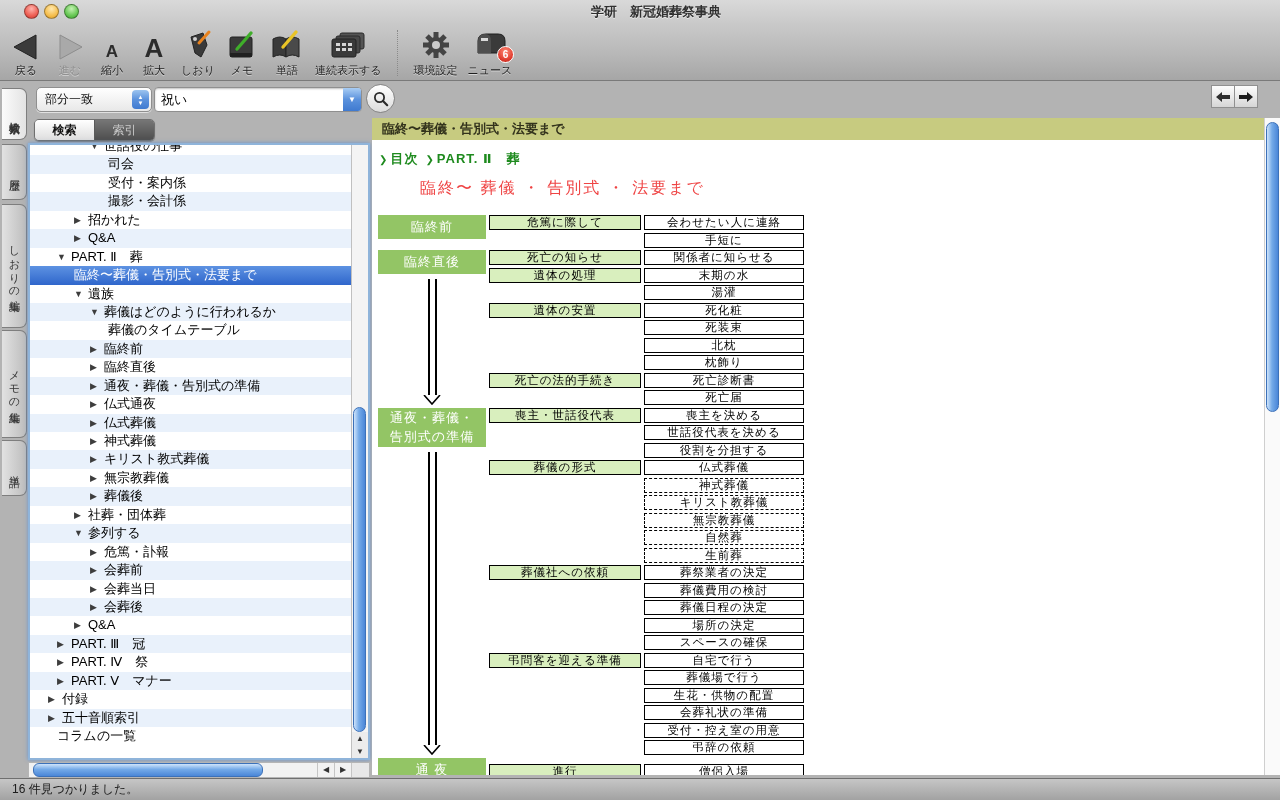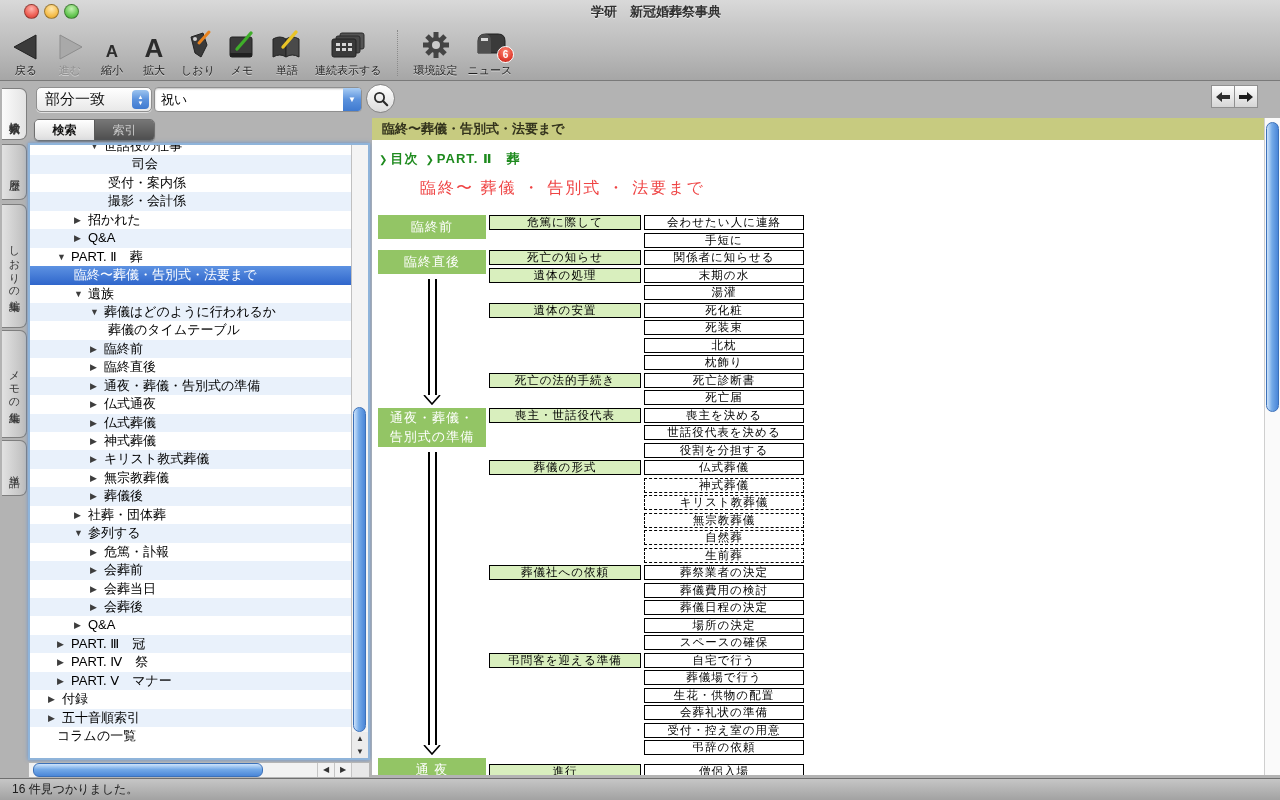--- a/index.html
+++ b/index.html
@@ -25,21 +25,21 @@
   .tb-item.disabled .tb-label{color:#8a8a8a;}
   .tb-sep{width:1px;height:46px;margin:0 10px 2px;border-left:1px dotted #8a8a8a;}
   .badge{position:absolute;right:-6px;bottom:-2px;width:15px;height:15px;border-radius:50%;
     background:radial-gradient(circle at 50% 30%,#ff8a76,#e03c2f 65%,#b32015);
     color:#fff;font-size:10px;font-weight:bold;line-height:15px;text-align:center;border:1px solid #fff;}
 
   
   .midbar{position:absolute;left:28px;top:80px;width:1252px;height:38px;}
   .popup{position:absolute;left:8px;top:7px;width:114px;height:23px;background:linear-gradient(#ffffff,#e8e8e8);
     border:1px solid #8f8f8f;border-radius:5px;display:flex;align-items:center;box-shadow:0 1px 0 rgba(255,255,255,.6);}
-  .popup .ptext{flex:1;font-size:15px;padding-left:8px;color:#111;}
+  .popup .ptext{flex:1;font-size:12px;padding-left:8px;color:#111;}
   .stepper{width:17px;height:19px;margin-right:2px;border-radius:4px;
     background:linear-gradient(#9cc4ef,#5b92dd 50%,#3f7ad0);display:flex;flex-direction:column;
     align-items:center;justify-content:center;color:#fff;font-size:6px;line-height:6px;}
   .combo{position:absolute;left:126px;top:7px;width:206px;height:23px;background:#fff;border:1px solid #8f8f8f;
     border-radius:4px;display:flex;overflow:hidden;box-shadow:inset 0 1px 2px rgba(0,0,0,.25);}
   .combo input{flex:1;border:none;outline:none;font-size:13px;padding:0 6px;font-family:inherit;background:transparent;color:#000;}
   .combo-btn{width:20px;background:linear-gradient(#a9cdf4,#5b92dd 50%,#3f7ad0);display:flex;align-items:center;justify-content:center;color:#fff;font-size:8px;}
   .magbtn{position:absolute;left:338px;top:4px;width:27px;height:27px;border-radius:50%;
     background:linear-gradient(#ffffff,#dcdcdc);border:1px solid #858585;display:flex;align-items:center;justify-content:center;}
   .navpair{position:absolute;right:22px;top:5px;display:flex;}
@@ -288,21 +288,21 @@
     <div class="seg">
         <div class="on">検索</div>
         <div class="off">索引</div>
       </div>
     <div class="treewrap">
       <div class="tree">
           <div class="trow" style="padding-left: 60px; margin-top: -8px;">
             <span class="tarrow">▼</span>
             <span>世話役の仕事</span>
           </div>
-          <div class="trow alt" style="padding-left: 102px;">
+          <div class="trow alt" style="padding-left: 78px;">
             <span>司会</span>
           </div>
           <div class="trow" style="padding-left: 78px;">
             <span>受付・案内係</span>
           </div>
           <div class="trow alt" style="padding-left: 78px; text-align: right;">
             <span>撮影・会計係</span>
           </div>
           <div class="trow" style="padding-left: 44px;">
             <span class="tarrow">▶</span>

